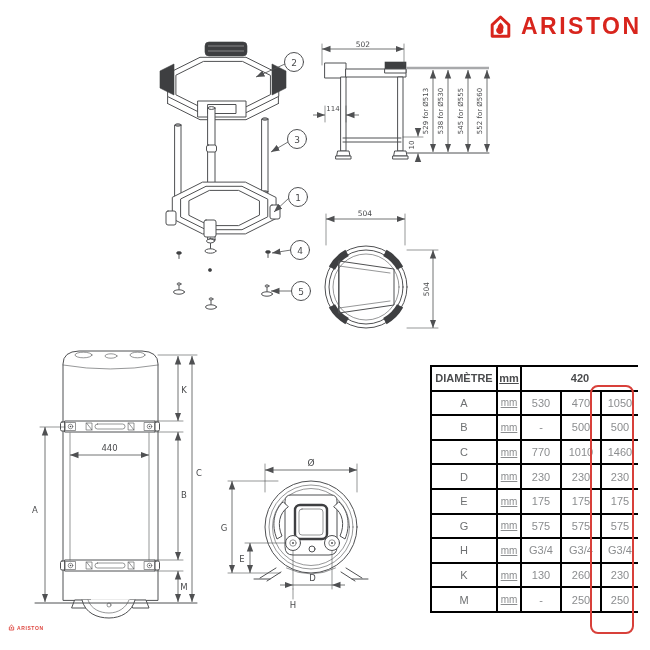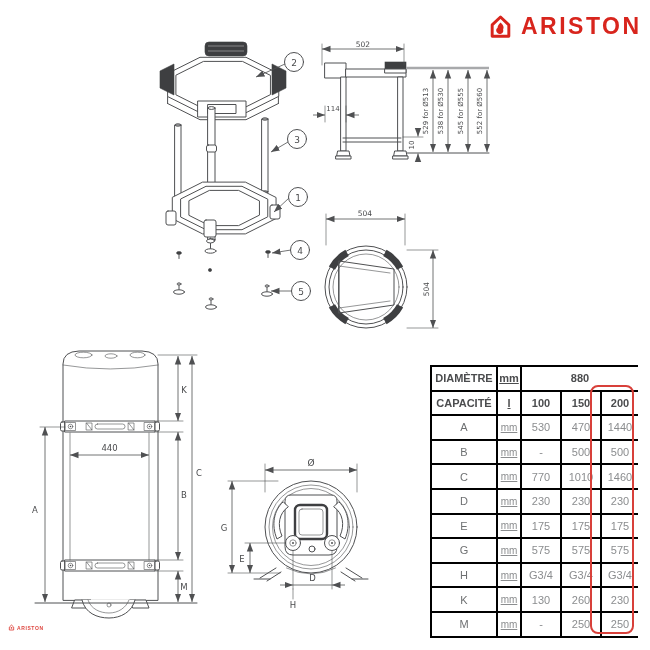--- a/index.html
+++ b/index.html
@@ -346,35 +346,28 @@
     <line class="thin ln" x1="75" y1="141" x2="75" y2="151"></line>
     <text class="t85" x="75" y="160" text-anchor="middle">H</text>
   </g>
 </svg>
 
 <table class="dim-table">
   <tbody>
     <tr>
       <td class="c0 hd">DIAMÈTRE</td>
       <td class="c1 hd">mm</td>
-      <td class="hd" colspan="3">880</td>
-    </tr>
-    <tr>
-      <td class="c0 hd">CAPACITÉ</td>
-      <td class="c1 hd">l</td>
-      <td class="c2 hd">100</td>
-      <td class="c3 hd">150</td>
-      <td class="c4 hd">200</td>
+      <td class="hd" colspan="3">420</td>
     </tr>
   <tr>
     <td class="c0 rl">A</td>
     <td class="c1 ru">mm</td>
     <td class="c2">530</td>
     <td class="c3">470</td>
-    <td class="c4">1440</td>
+    <td class="c4">1050</td>
   </tr>
       <tr>
     <td class="c0 rl">B</td>
     <td class="c1 ru">mm</td>
     <td class="c2">-</td>
     <td class="c3">500</td>
     <td class="c4">500</td>
   </tr>
       <tr>
     <td class="c0 rl">C</td>

